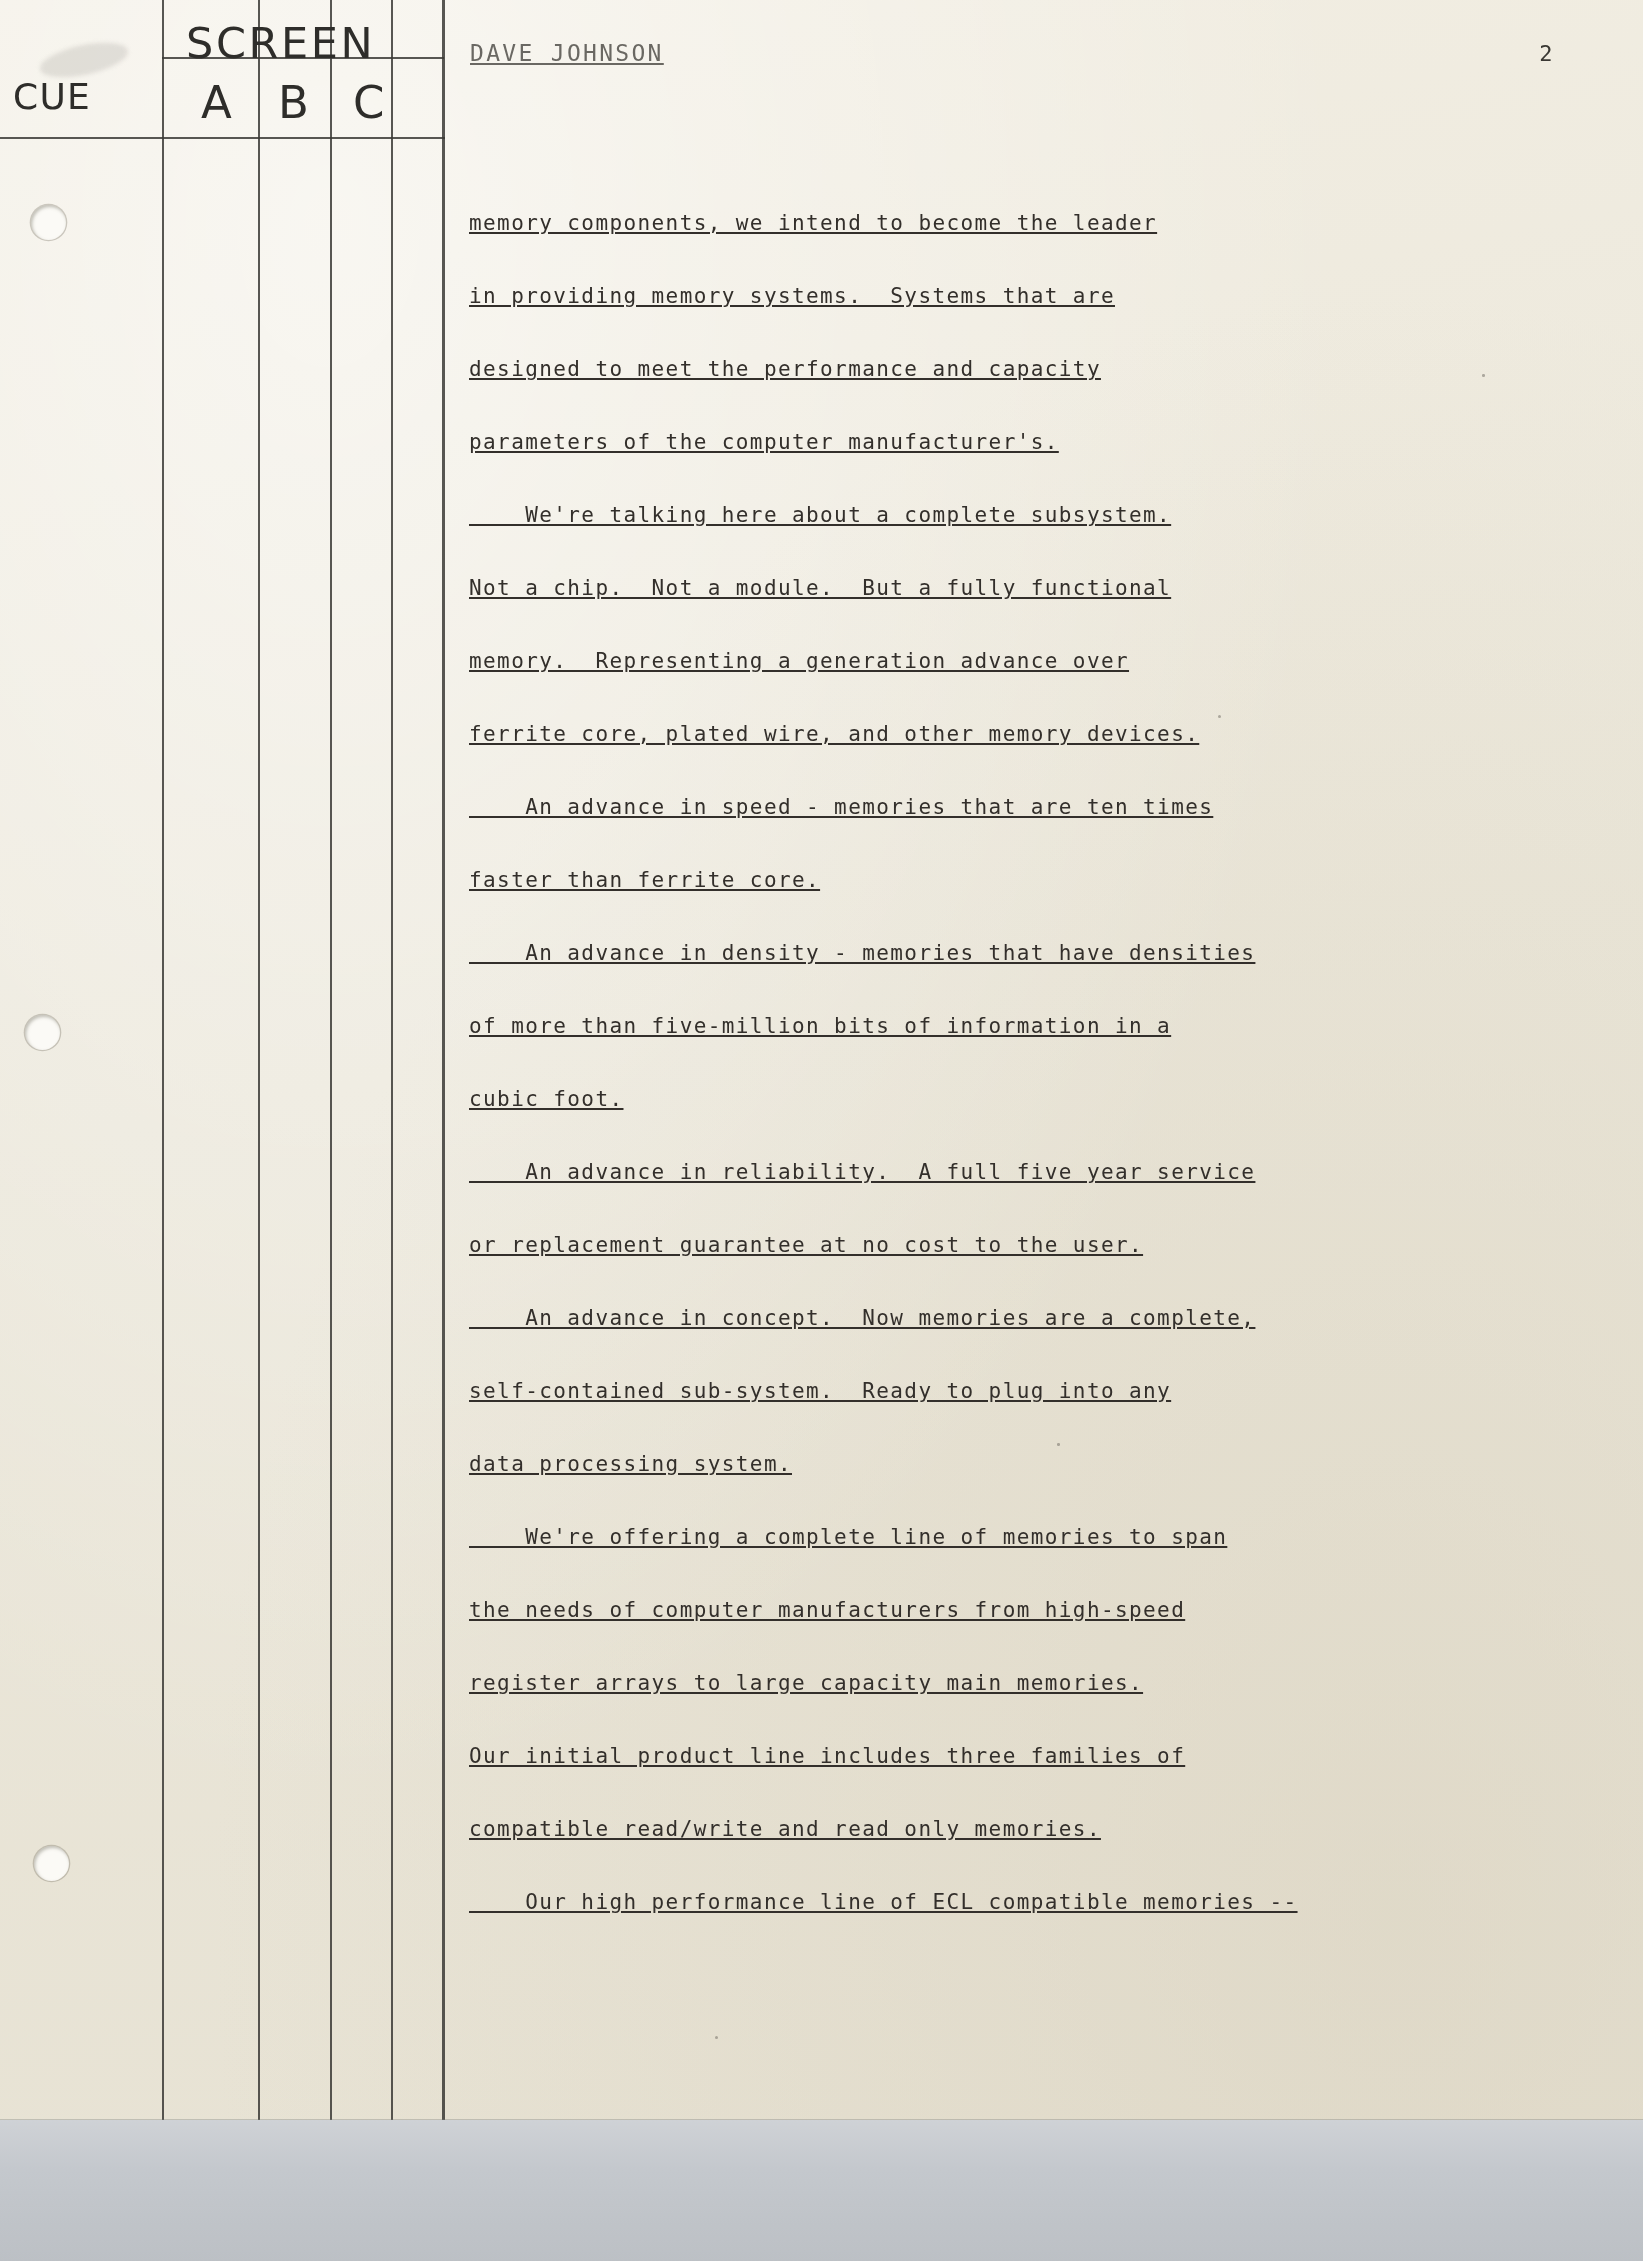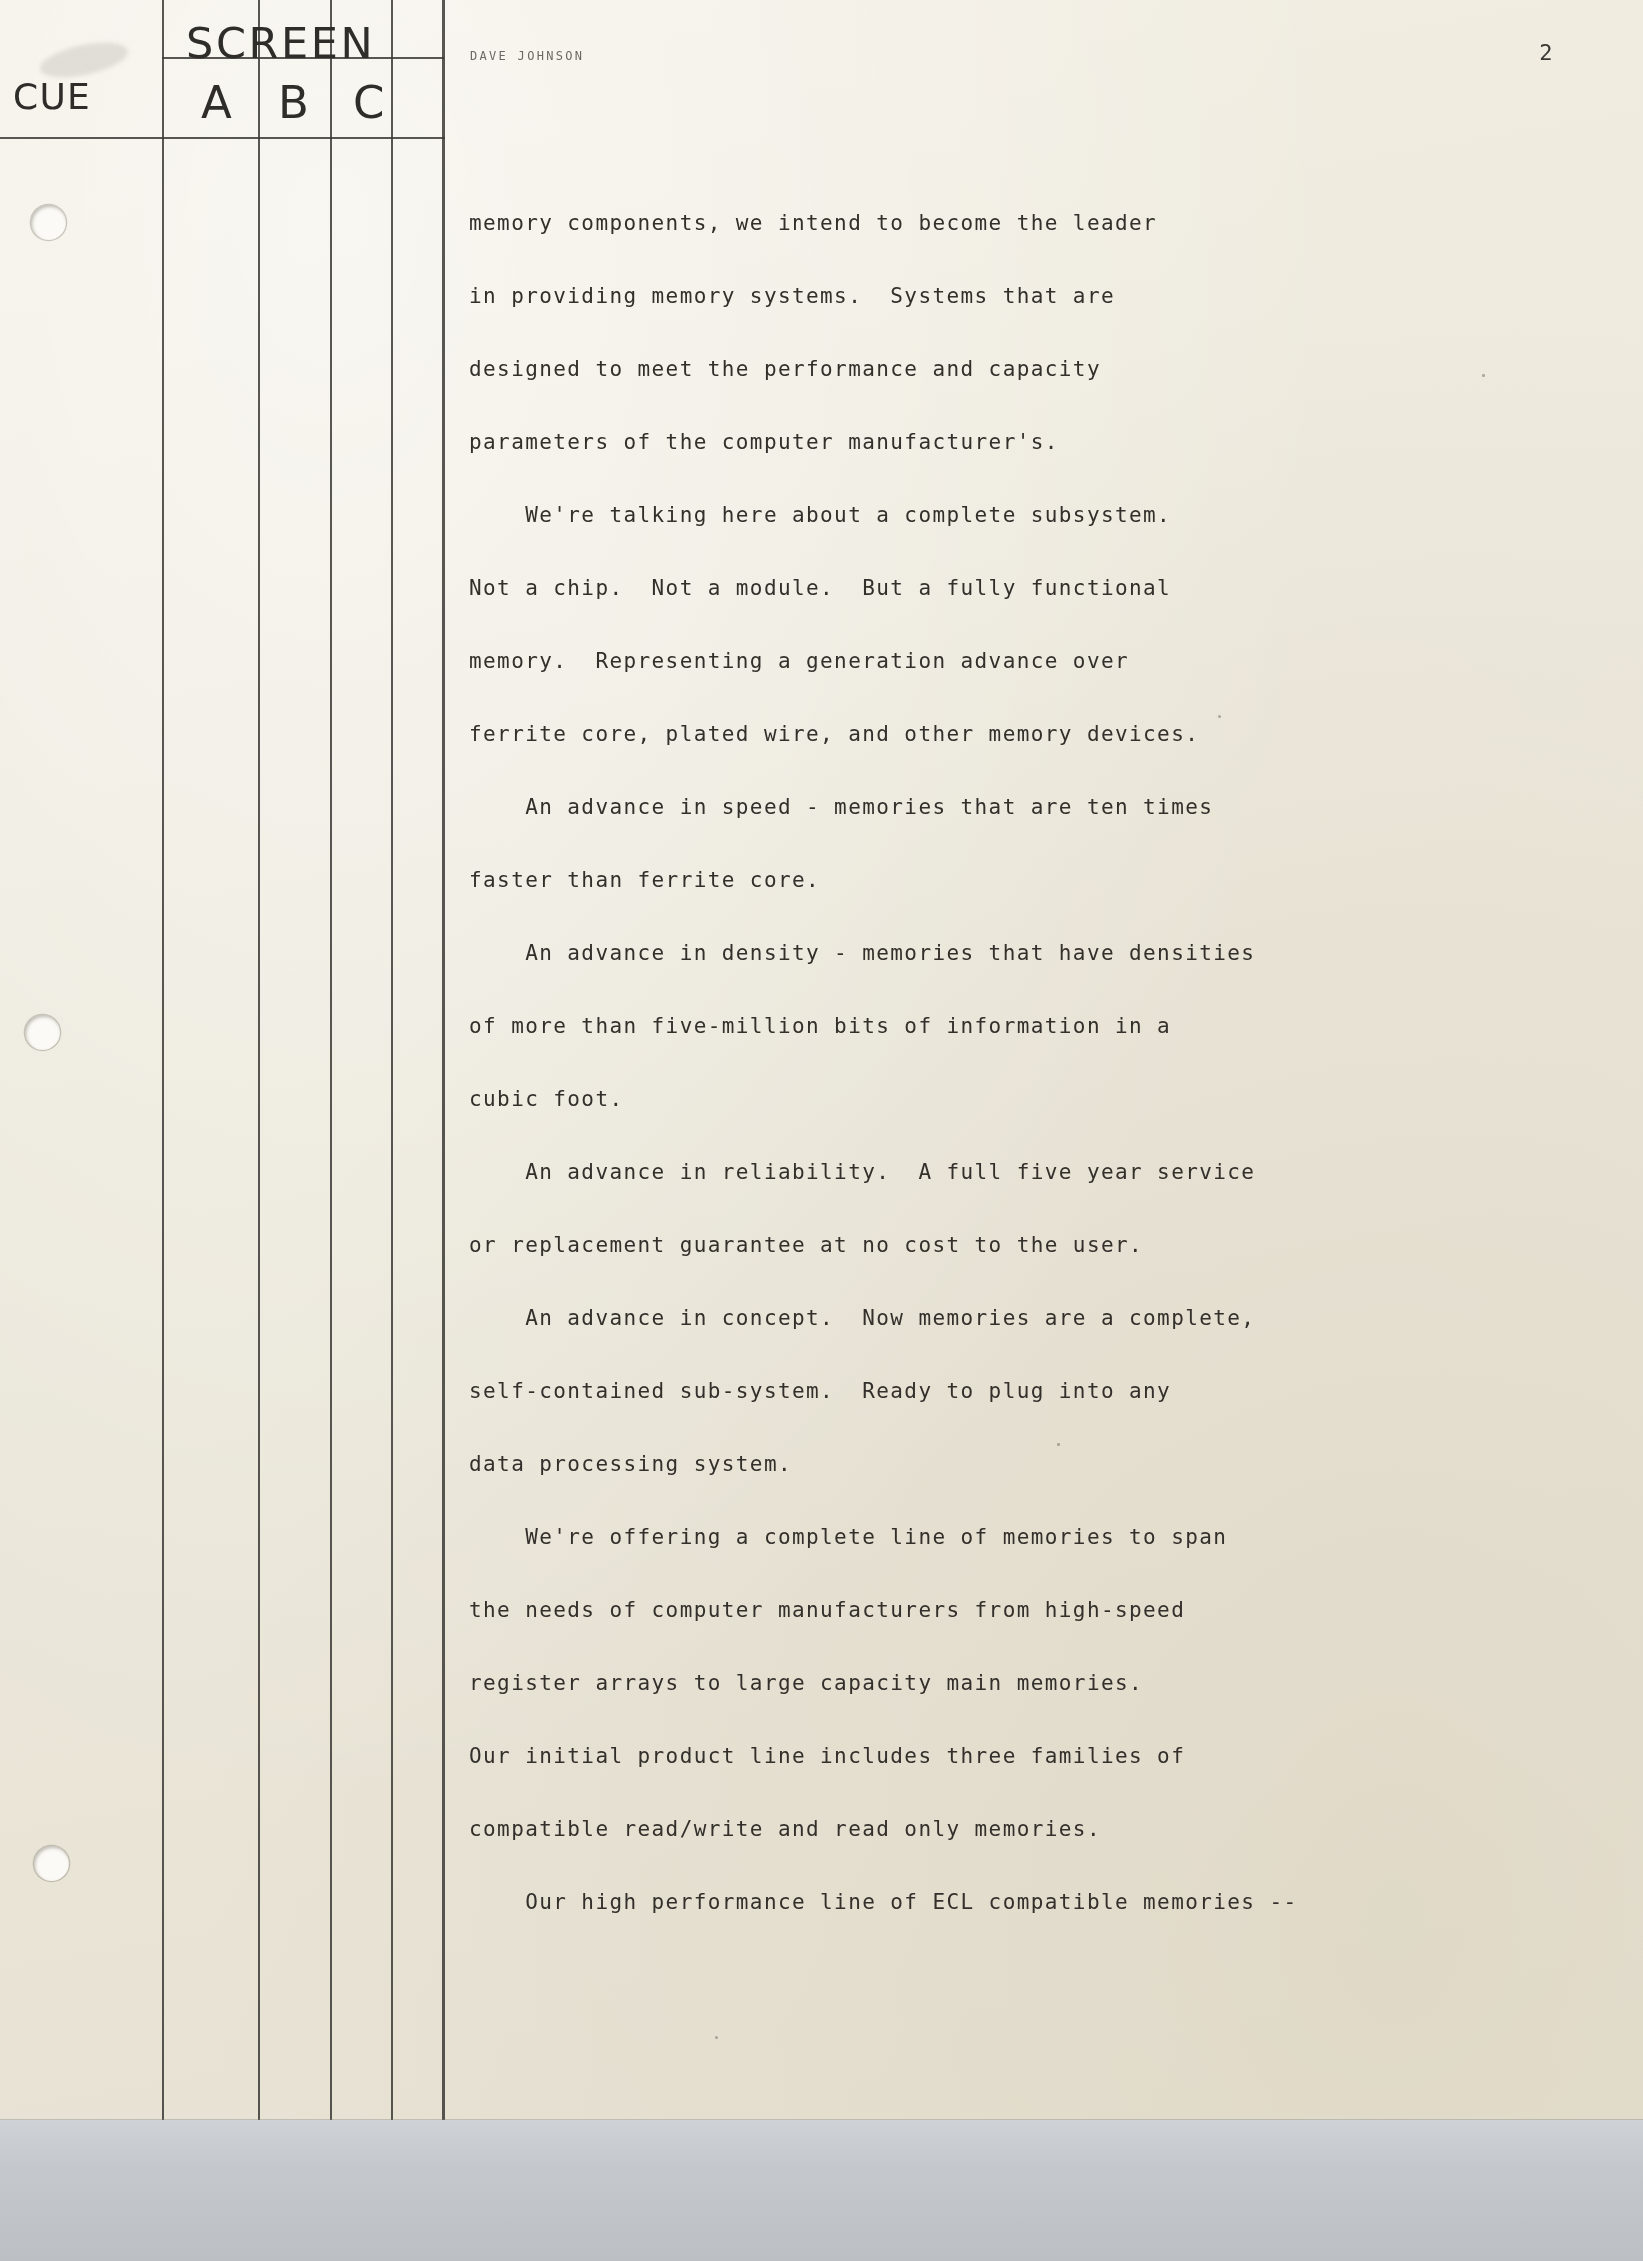--- a/index.html
+++ b/index.html
@@ -126,24 +126,25 @@
     position: absolute;
     left: 470px;
     top: 40px;
     width: 1083px;
     display: flex;
     justify-content: space-between;
     align-items: baseline;
     color: #27262300;
   }
   .head-name {
-    font-size: 12px;
+    font-size: 23px;
     letter-spacing: 2.3px;
     color: #3a3833;
     opacity: 0.92;
+    text-decoration: underline;
   }
   .page-num {
     font-size: 22px;
     color: #3a3833;
     letter-spacing: 0.6px;
   }
 
   .body-text {
     position: absolute;
     left: 469px;
@@ -151,20 +152,21 @@
     width: 1095px;
     font-size: 21px;
     line-height: 73px;
     color: #332f2b;
     letter-spacing: 1.4px;
     white-space: pre-wrap;
   }
   .body-text .ln {
     display: block;
     white-space: pre;
+    text-decoration: underline;
   }
 
   .faint { opacity: 0.74; }
 
   .speck {
     position: absolute;
     background: #6b6760;
     border-radius: 50%;
     opacity: 0.5;
   }

